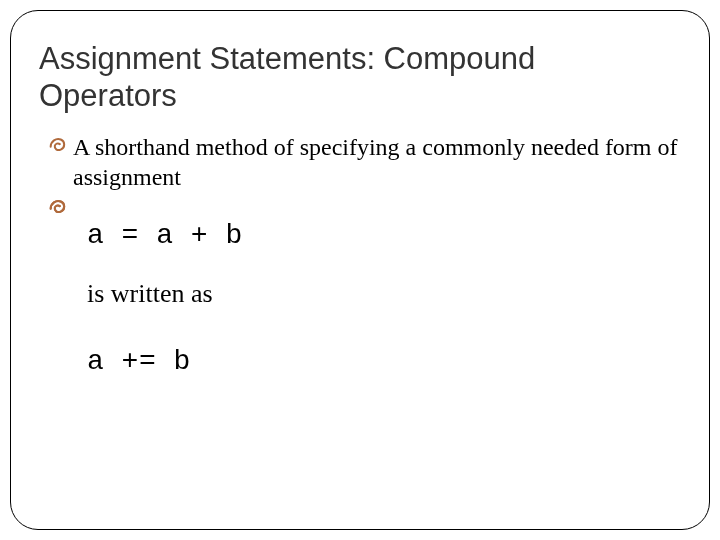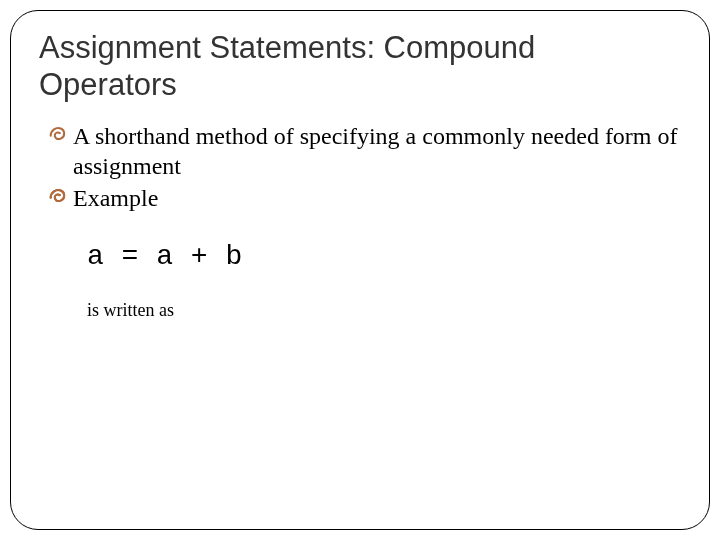--- a/index.html
+++ b/index.html
@@ -10,21 +10,21 @@
     background: #ffffff;
     font-family: Arial, Helvetica, sans-serif;
   }
   .slide {
     box-sizing: border-box;
     width: 700px;
     height: 520px;
     margin: 10px;
     border: 1px solid #000;
     border-radius: 28px;
-    padding: 18px 28px 18px 28px;
+    padding: 29px 28px 18px 28px;
     position: relative;
     overflow: hidden;
   }
   .title {
     font-size: 31px;
     line-height: 1.2;
     color: #333;
     margin: 0 0 18px 0;
     font-weight: normal;
   }
@@ -59,21 +59,21 @@
   .code-line {
     font-family: "Courier New", Courier, monospace;
     font-size: 28px;
     color: #000;
     letter-spacing: 0.5px;
     margin-bottom: 28px;
     white-space: pre;
   }
   .text-line {
     font-family: "Times New Roman", Times, serif;
-    font-size: 18px;
+    font-size: 26px;
     color: #000;
     margin-bottom: 37px;
   }
 </style>
 </head>
 <body>
 
 <div class="slide">
 
   <h1 class="title">Assignment Statements: Compound Operators</h1>
@@ -93,22 +93,22 @@
           <path d="M4 14 C4 8, 10 4, 15 6 C20 8, 20 15, 15 17 C11 18.5, 8 16, 8.5 13 C9 10.5, 12 9.5, 14 11" fill="none" stroke-width="2.2" stroke-linecap="round" stroke="#b06a3c"></path>
         </svg>
       </span>
     </li>
     <li>
       <span class="bullet-icon">
         <svg width="22" height="22" viewBox="0 0 24 24">
           <path d="M4 14 C4 8, 10 4, 15 6 C20 8, 20 15, 15 17 C11 18.5, 8 16, 8.5 13 C9 10.5, 12 9.5, 14 11" fill="none" stroke-width="2.2" stroke-linecap="round" stroke="#b06a3c"></path>
         </svg>
       </span>
-      <span>Example</span>
     </li>
   </ul>
 
   <div class="sub-block">
     <div class="code-line">a = a + b</div>
     <div class="text-line">is written as</div>
+    <div class="code-line">a += b</div>
   </div>
 
 </div>
 
 </body></html>

